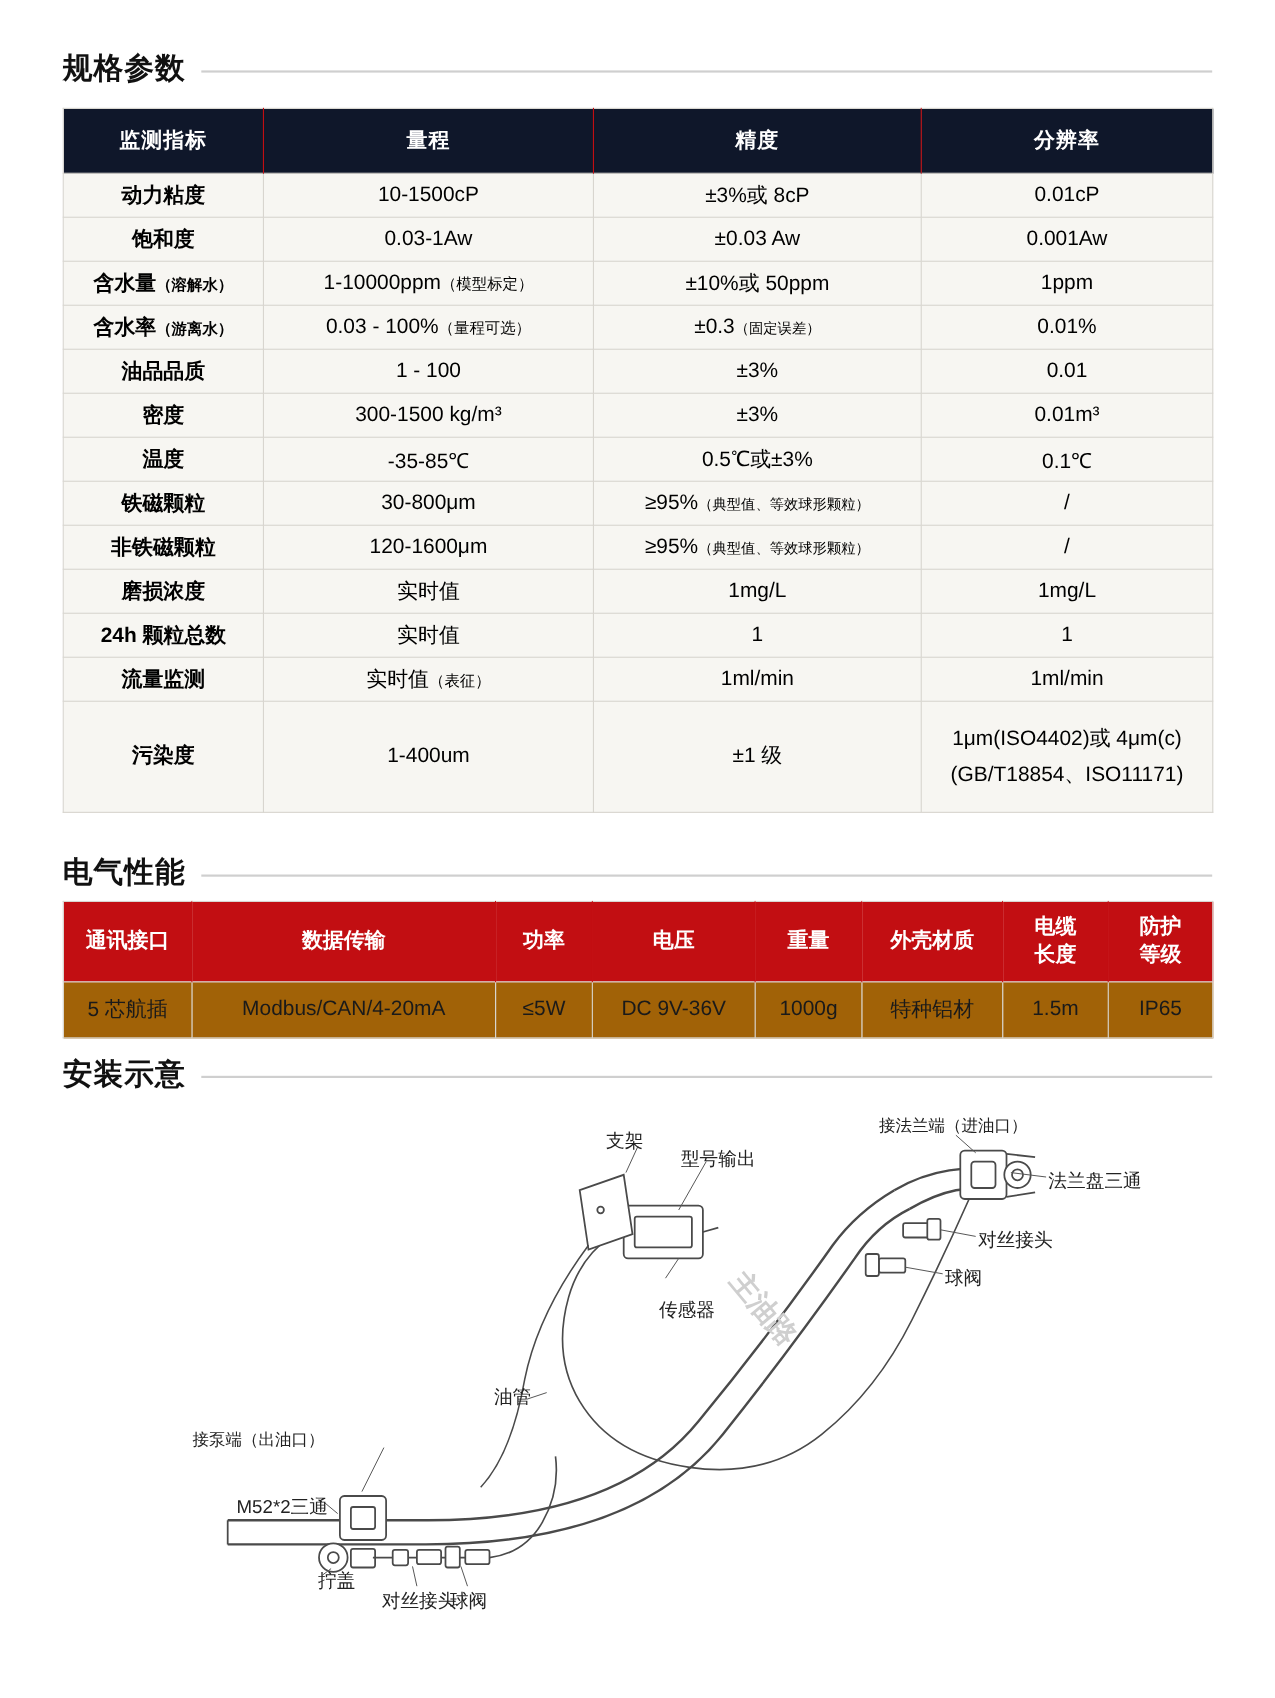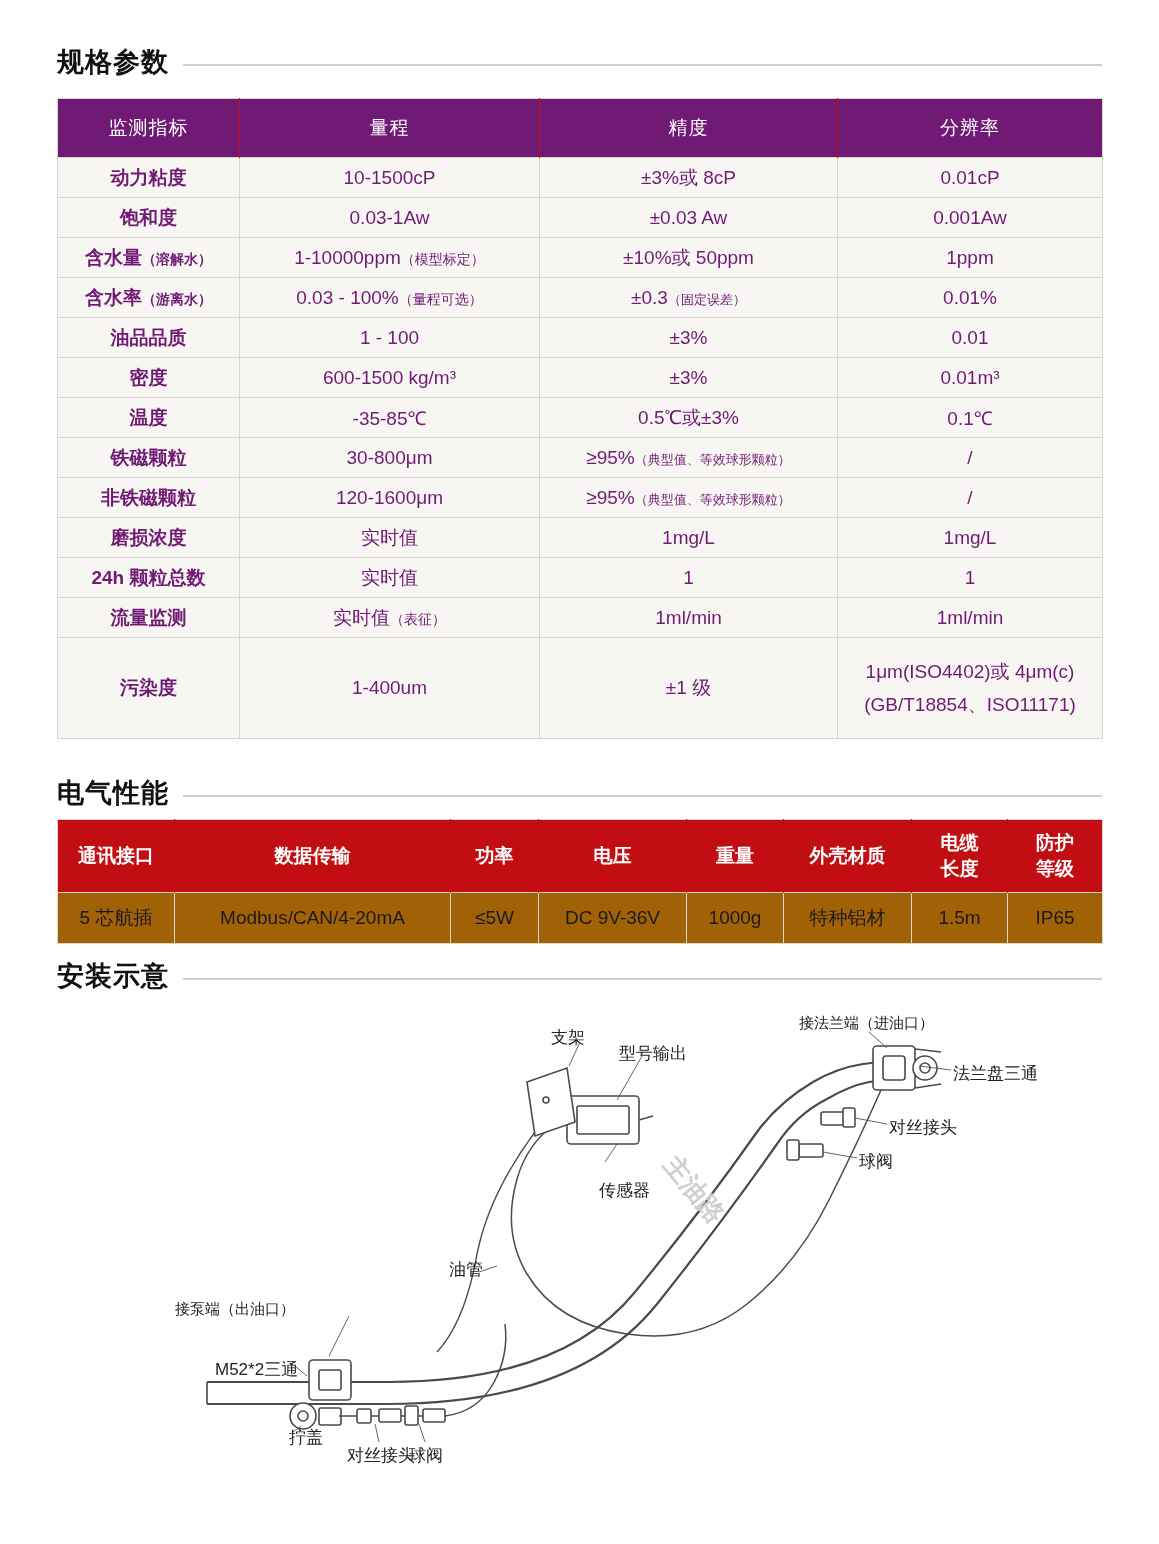--- a/index.html
+++ b/index.html
@@ -49,36 +49,36 @@
   table {
     border-collapse: collapse;
     table-layout: fixed;
   }
   .spec-table {
     width: 1045px;
     margin: 18px 0 0 57px;
     border: 1px solid #d8d5cf;
   }
   .spec-table th {
-    background: #701a75;
+    background: #0f172a;
     color: #ffffff;
     font-size: 19px;
-    font-weight: normal;
+    font-weight: bold;
     height: 56px;
     border-right: 1px solid #c20e12;
     letter-spacing: 1px;
   }
   .spec-table th:last-child { border-right: none; }
   .spec-table td {
     background: #f7f6f2;
     border: 1px solid #d8d5cf;
     font-size: 19px;
     height: 37px;
     text-align: center;
-    color: #701a75;
+    color: #000000;
     padding: 1px 4px;
   }
   .spec-table td.label {
     font-weight: bold;
     font-size: 19px;
   }
   .spec-table td .sm {
     font-size: 14px;
   }
   .spec-table td .sm2 {
@@ -185,21 +185,21 @@
         <td>0.01%</td>
       </tr>
       <tr>
         <td class="label"><span>油品品质</span><span class="sm"></span></td>
         <td><span>1 - 100</span><span class="sm"></span></td>
         <td><span>±3%</span><span class="sm2"></span></td>
         <td>0.01</td>
       </tr>
       <tr>
         <td class="label"><span>密度</span><span class="sm"></span></td>
-        <td><span>600-1500 kg/m³</span><span class="sm"></span></td>
+        <td><span>300-1500 kg/m³</span><span class="sm"></span></td>
         <td><span>±3%</span><span class="sm2"></span></td>
         <td>0.01m³</td>
       </tr>
       <tr>
         <td class="label"><span>温度</span><span class="sm"></span></td>
         <td><span>-35-85℃</span><span class="sm"></span></td>
         <td><span>0.5℃或±3%</span><span class="sm2"></span></td>
         <td>0.1℃</td>
       </tr>
       <tr>

